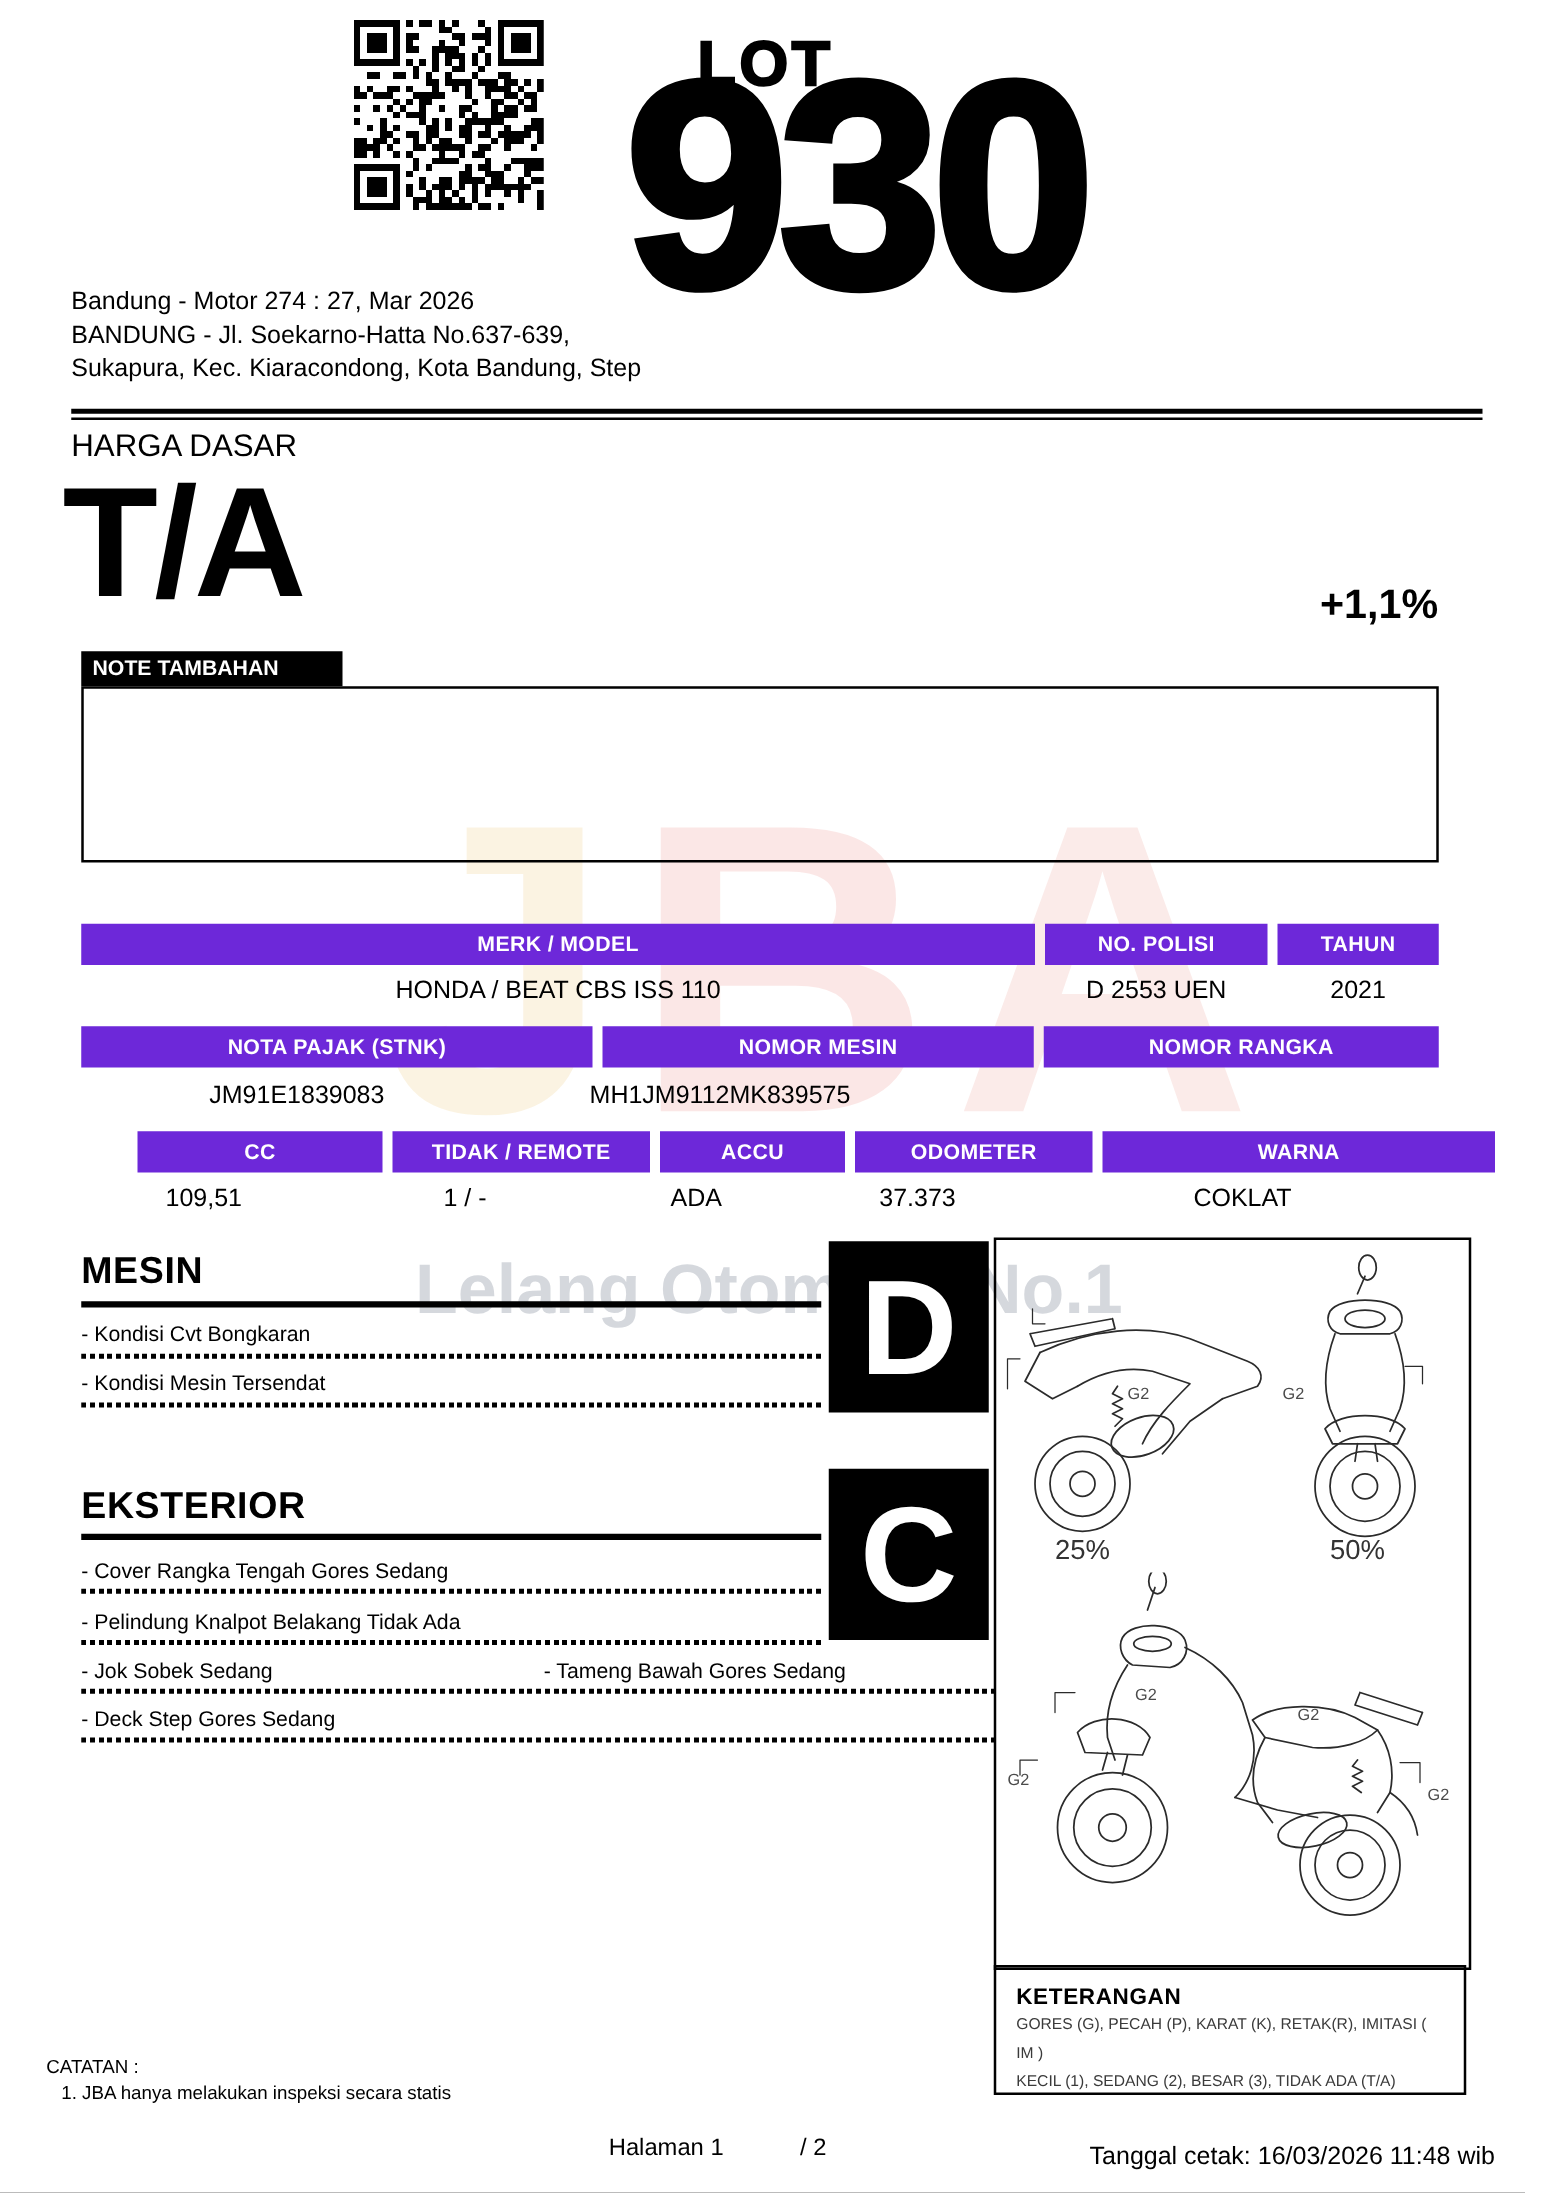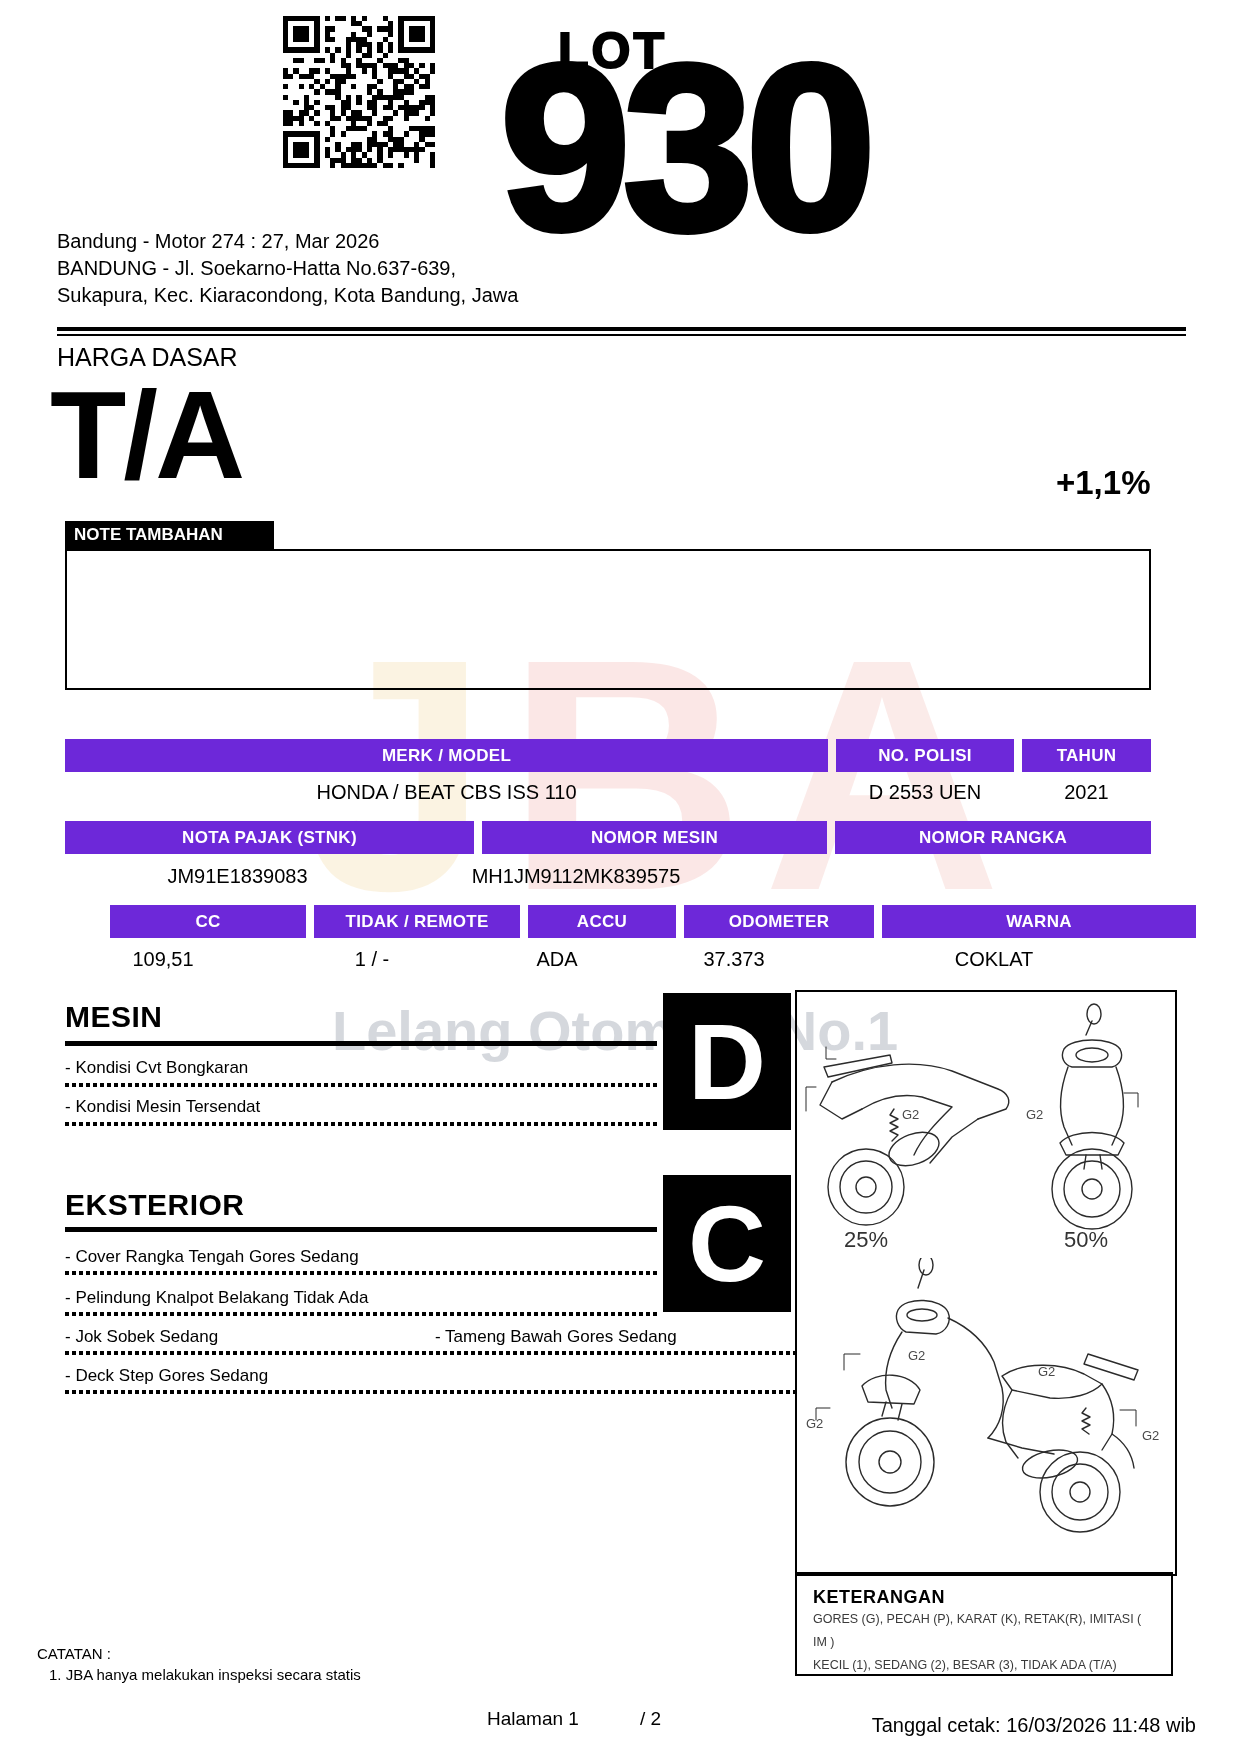--- a/index.html
+++ b/index.html
@@ -375,21 +375,21 @@
       <rect x="1" y="23" width="5" height="5" fill="#fff"></rect>
       <rect x="2" y="24" width="3" height="3" fill="#000"></rect>
     </svg>
 
   <div class="abs lot-label" style="left:558px;top:22px;">LOT</div>
   <div class="abs lot-number" style="left:500px;top:30px;">930</div>
 
   <div class="abs addr" style="left:57px;top:228px;">
     <div>Bandung - Motor 274 : 27, Mar 2026</div>
     <div>BANDUNG - Jl. Soekarno-Hatta No.637-639,</div>
-    <div>Sukapura, Kec. Kiaracondong, Kota Bandung, Jawa</div>
+    <div>Sukapura, Kec. Kiaracondong, Kota Bandung, Step</div>
   </div>
 
   <div class="abs dblrule" style="left:57px;top:327px;width:1129px;"></div>
 
   <div class="abs harga-label" style="left:57px;top:343px;">HARGA DASAR</div>
   <div class="abs price-big" style="left:50px;top:372px;">T/A</div>
   <div class="abs pct" style="left:1056px;top:464px;">+1,1%</div>
 
   <div class="abs notebar" style="left:65px;top:521px;width:200px;height:28px;">NOTE TAMBAHAN</div>
   <div class="abs notebox" style="left:65px;top:549px;width:1082px;height:137px;"></div>

